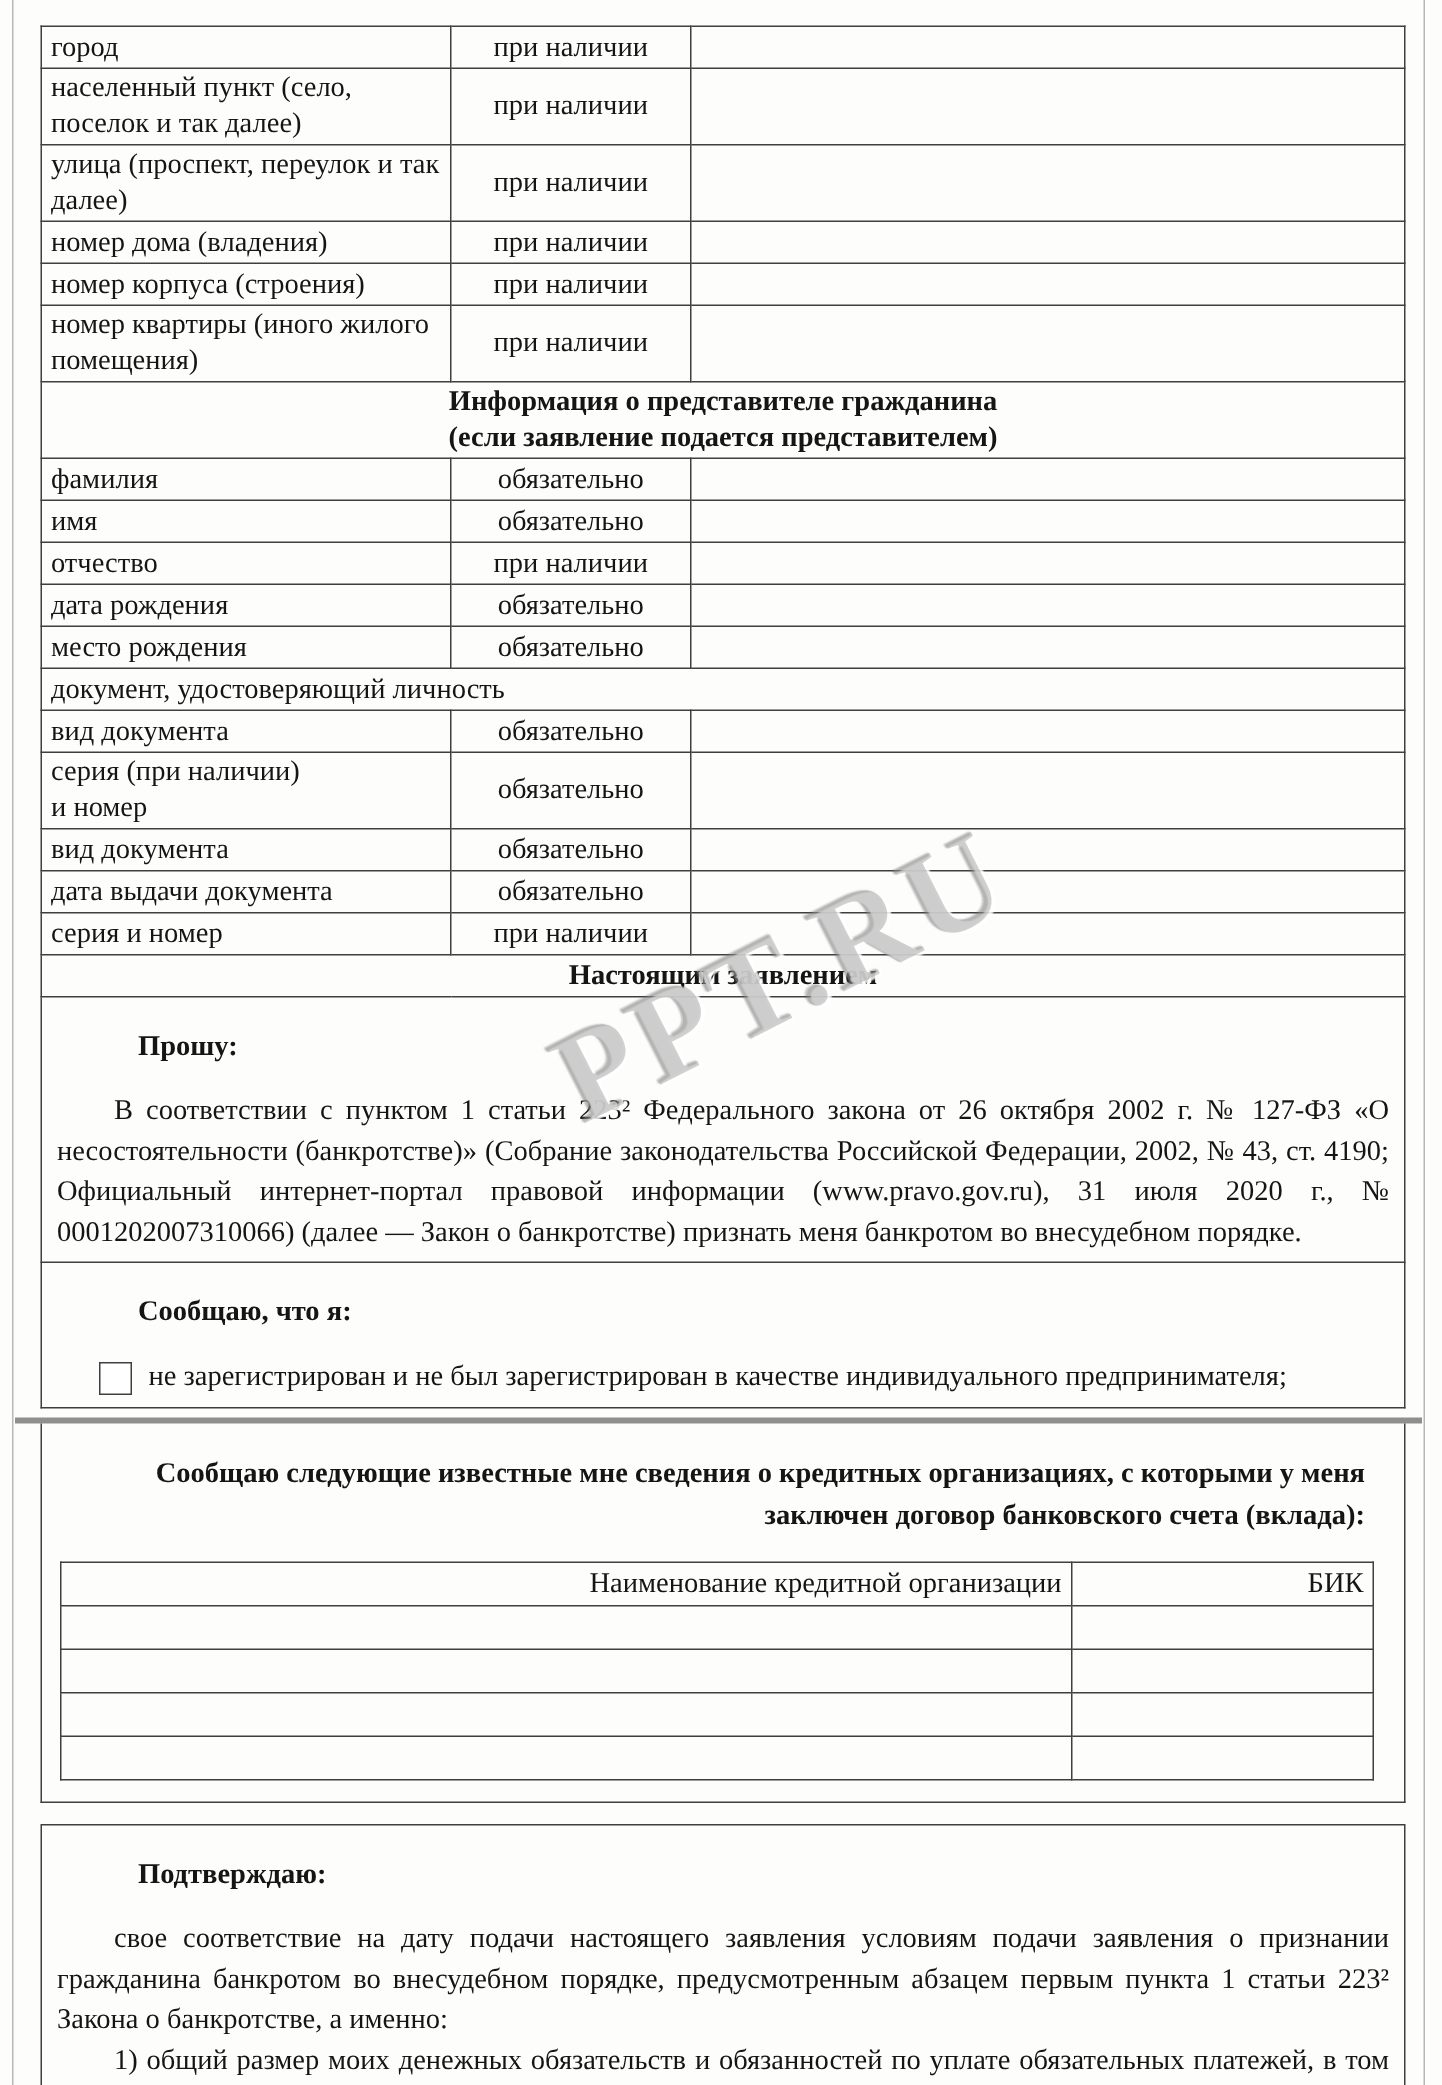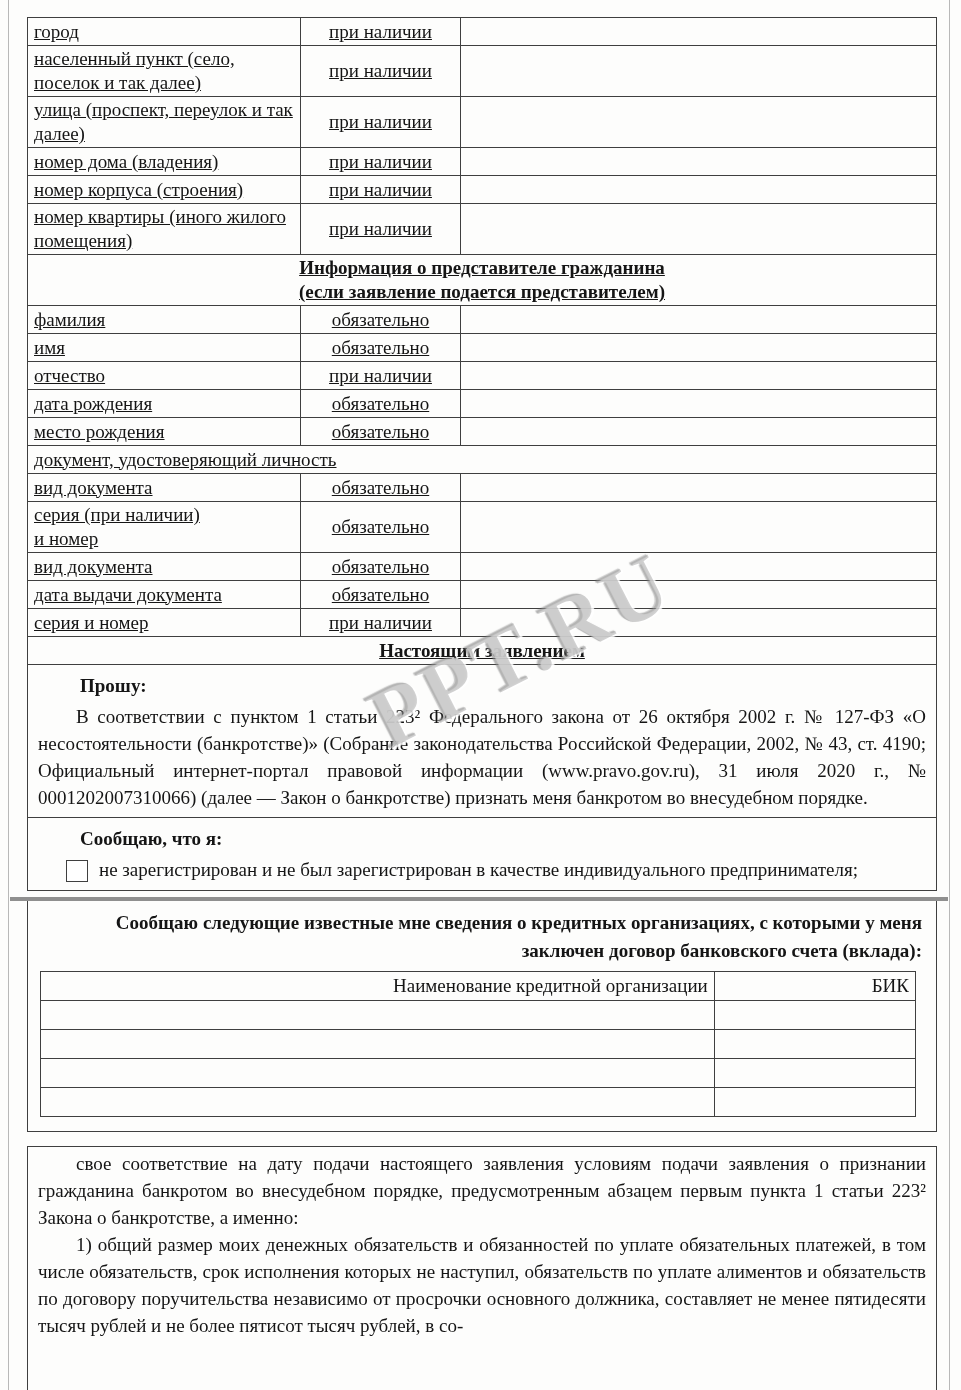--- a/index.html
+++ b/index.html
@@ -13,34 +13,34 @@
     border-left:1px solid #b8b8b8;border-right:1px solid #b8b8b8;
     padding:17px 12px 0 18px;
     box-sizing:border-box;
   }
   
   table{border-collapse:collapse;}
   .main-table{width:100%;table-layout:fixed;}
   .main-table td{
     border:1.5px solid #3f3f3f;
     font-size:19px;line-height:24px;
-    padding:1px 6px;vertical-align:middle;height:25px;text-decoration:underline;
+    padding:1px 6px;vertical-align:middle;height:25px;
   }
   .c-label{white-space:pre-line;}
   .c-cond{text-align:center;}
   .c-span{}
   .section-title-cell{text-align:center;font-weight:bold;padding:3px 6px;line-height:26px;}
   .statement-cell{text-align:center;font-weight:bold;height:30px;}
   
   .block{
     border:1.5px solid #3f3f3f;border-top:none;
     font-size:19px;line-height:27px;
     padding:3px 10px 6px 10px;
   }
-  .block-heading{font-weight:bold;text-indent:38px;margin:4px;}
+  .block-heading{font-weight:bold;text-indent:38px;margin:16px;}
   .block-heading.no-indent{text-indent:0;line-height:28px;text-align:right;}
   p.just{margin:0;text-align:justify;text-indent:38px;}
   
   .option-row{display:flex;align-items:flex-start;padding-left:28px;margin:1px 0;}
   .checkbox{
     width:20px;height:20px;flex:none;margin:4px 11px 0 0;
     border:1.6px solid #3f3f3f;background:#fff;
   }
   .option-text{text-align:justify;}
   
@@ -242,20 +242,21 @@
 
   <tr>
     <td></td>
     <td></td>
   </tr>
 </tbody>
     </table>
   </div>
 
   <div class="block confirm-block">
+    <p class="block-heading">Подтверждаю:</p>
     <div id="confirmation-paragraphs">
   <p class="just">свое соответствие на дату подачи настоящего заявления условиям подачи заявления о признании гражданина банкротом во внесудебном порядке, предусмотренным абзацем первым пункта 1 статьи 223² Закона о банкротстве, а именно:</p>
 
   <p class="just">1) общий размер моих денежных обязательств и обязанностей по уплате обязательных платежей, в том числе обязательств, срок исполнения которых не наступил, обязательств по уплате алиментов и обязательств по договору поручительства независимо от просрочки основного должника, составляет не менее пятидесяти тысяч рублей и не более пятисот тысяч рублей, в со-</p>
 </div>
   </div>
 
 </div>
 
 <div class="watermark">PPT.RU</div>

